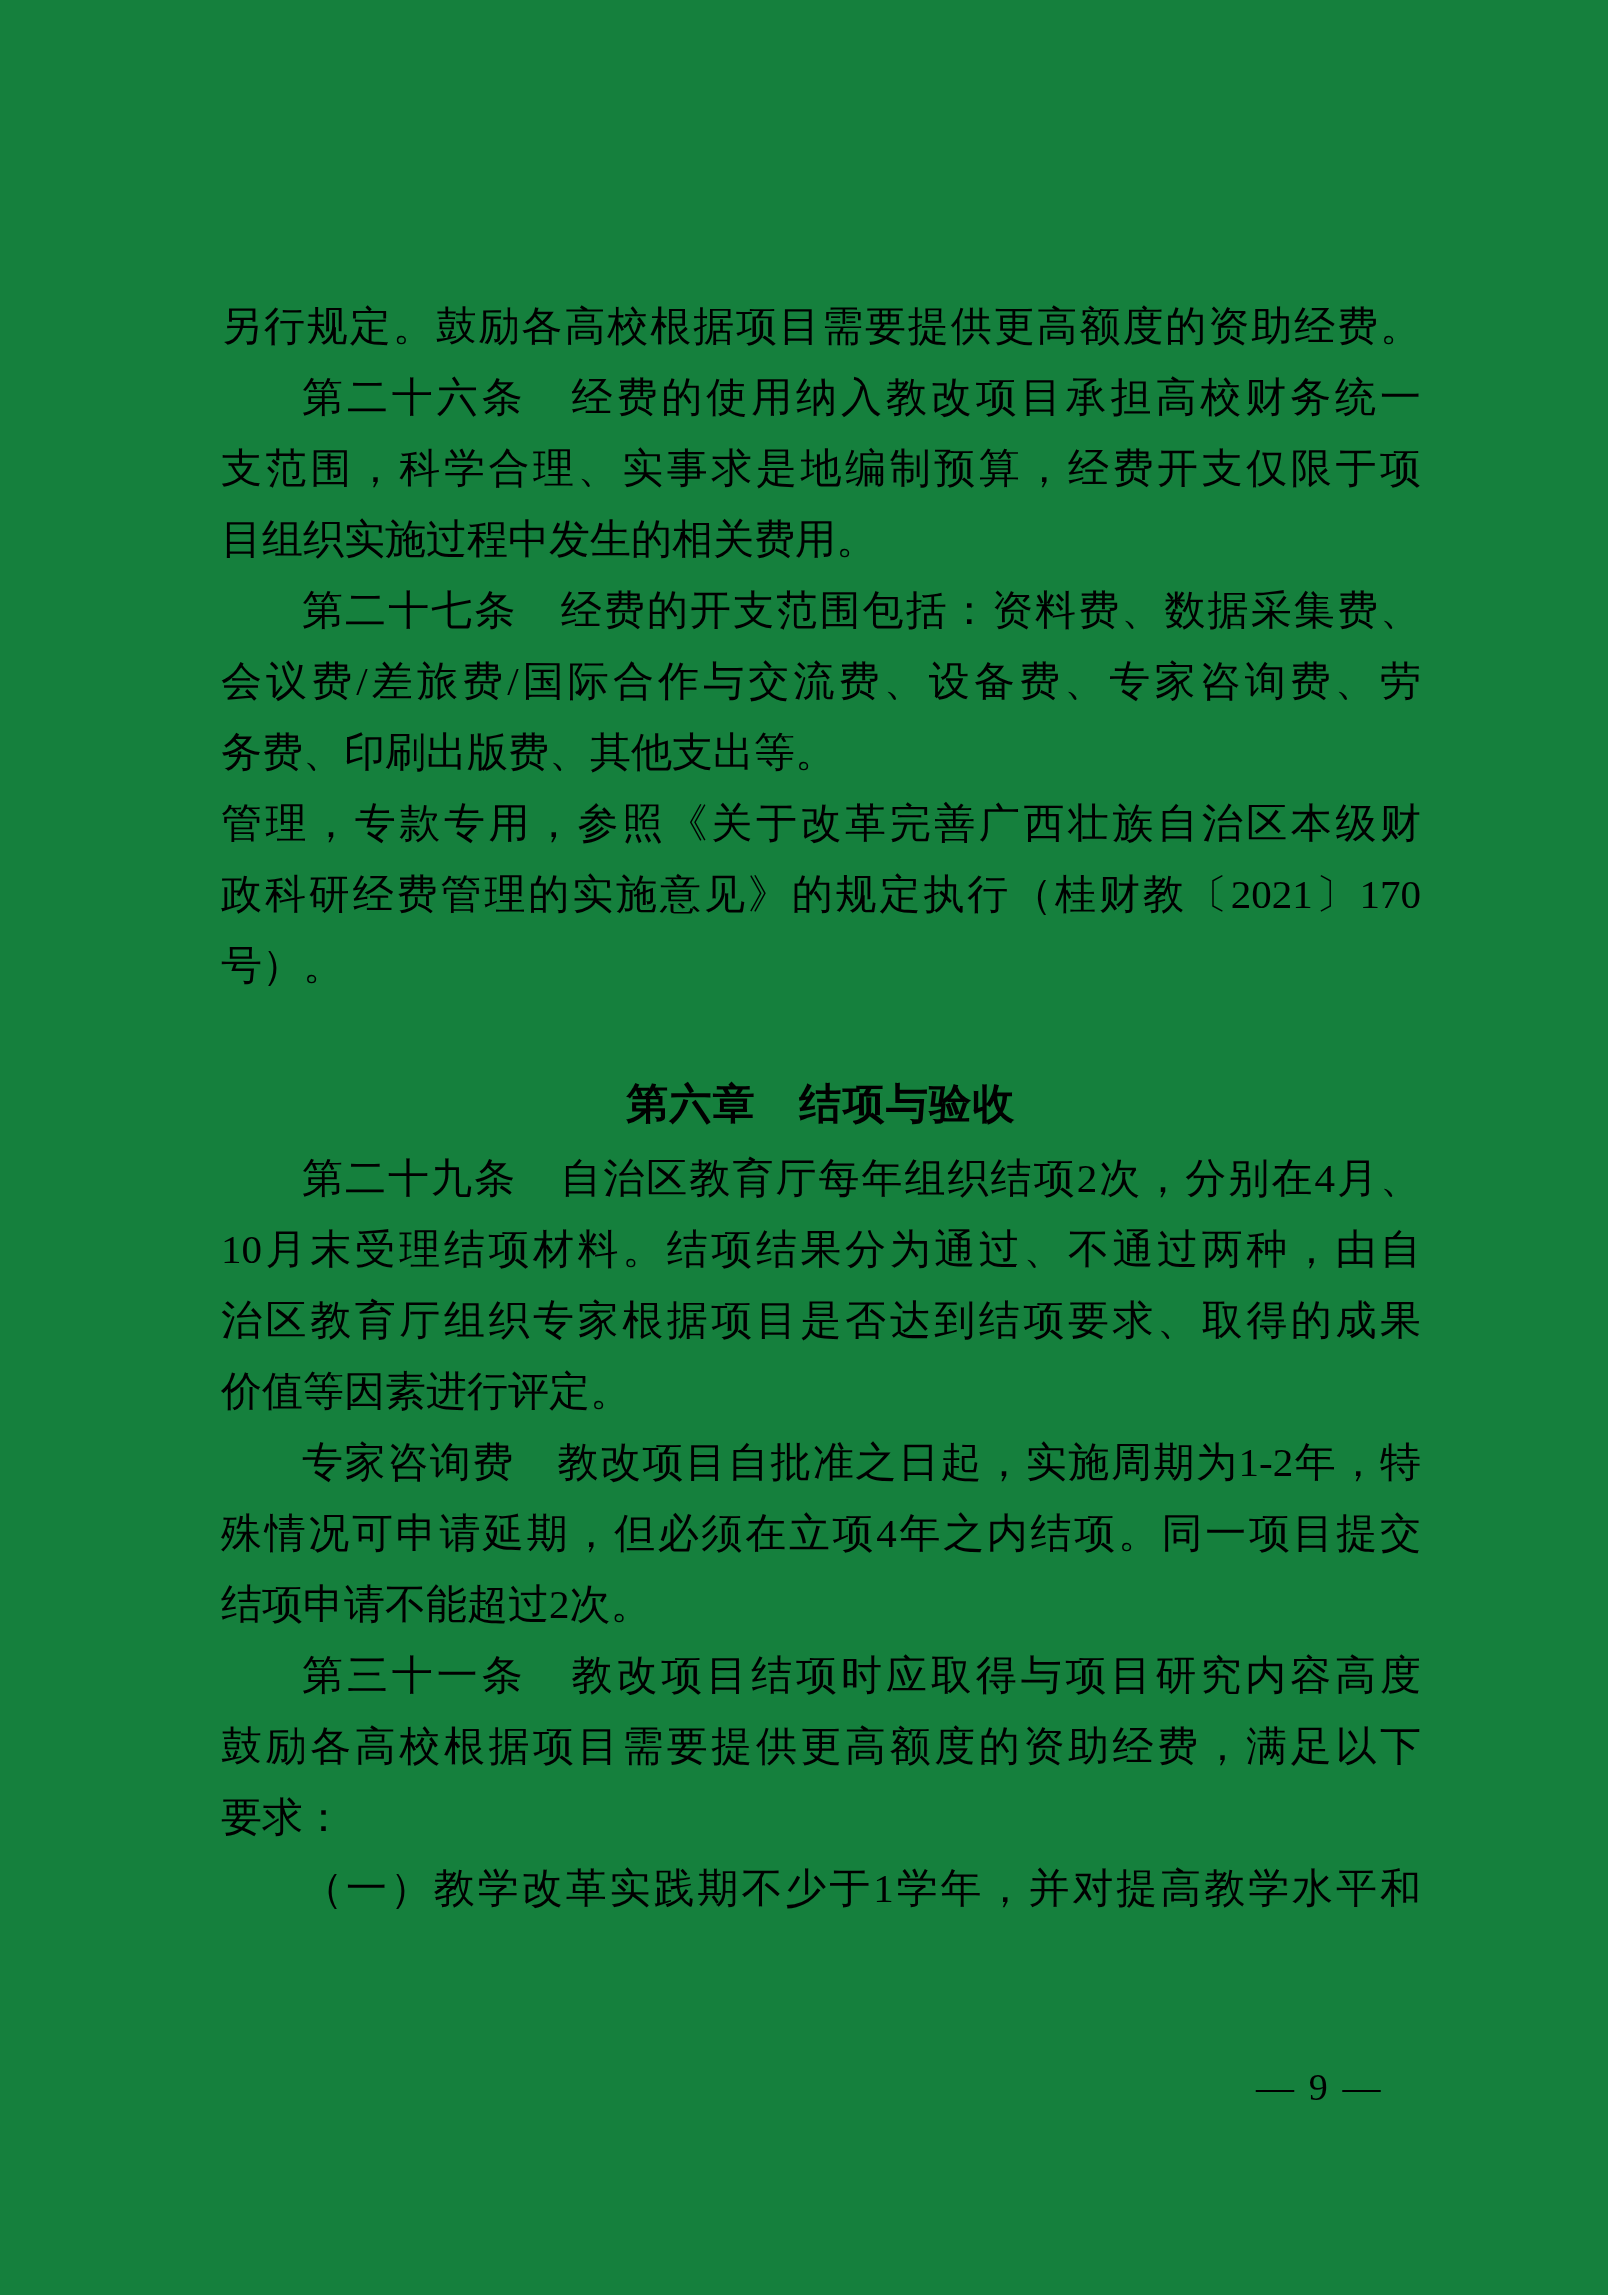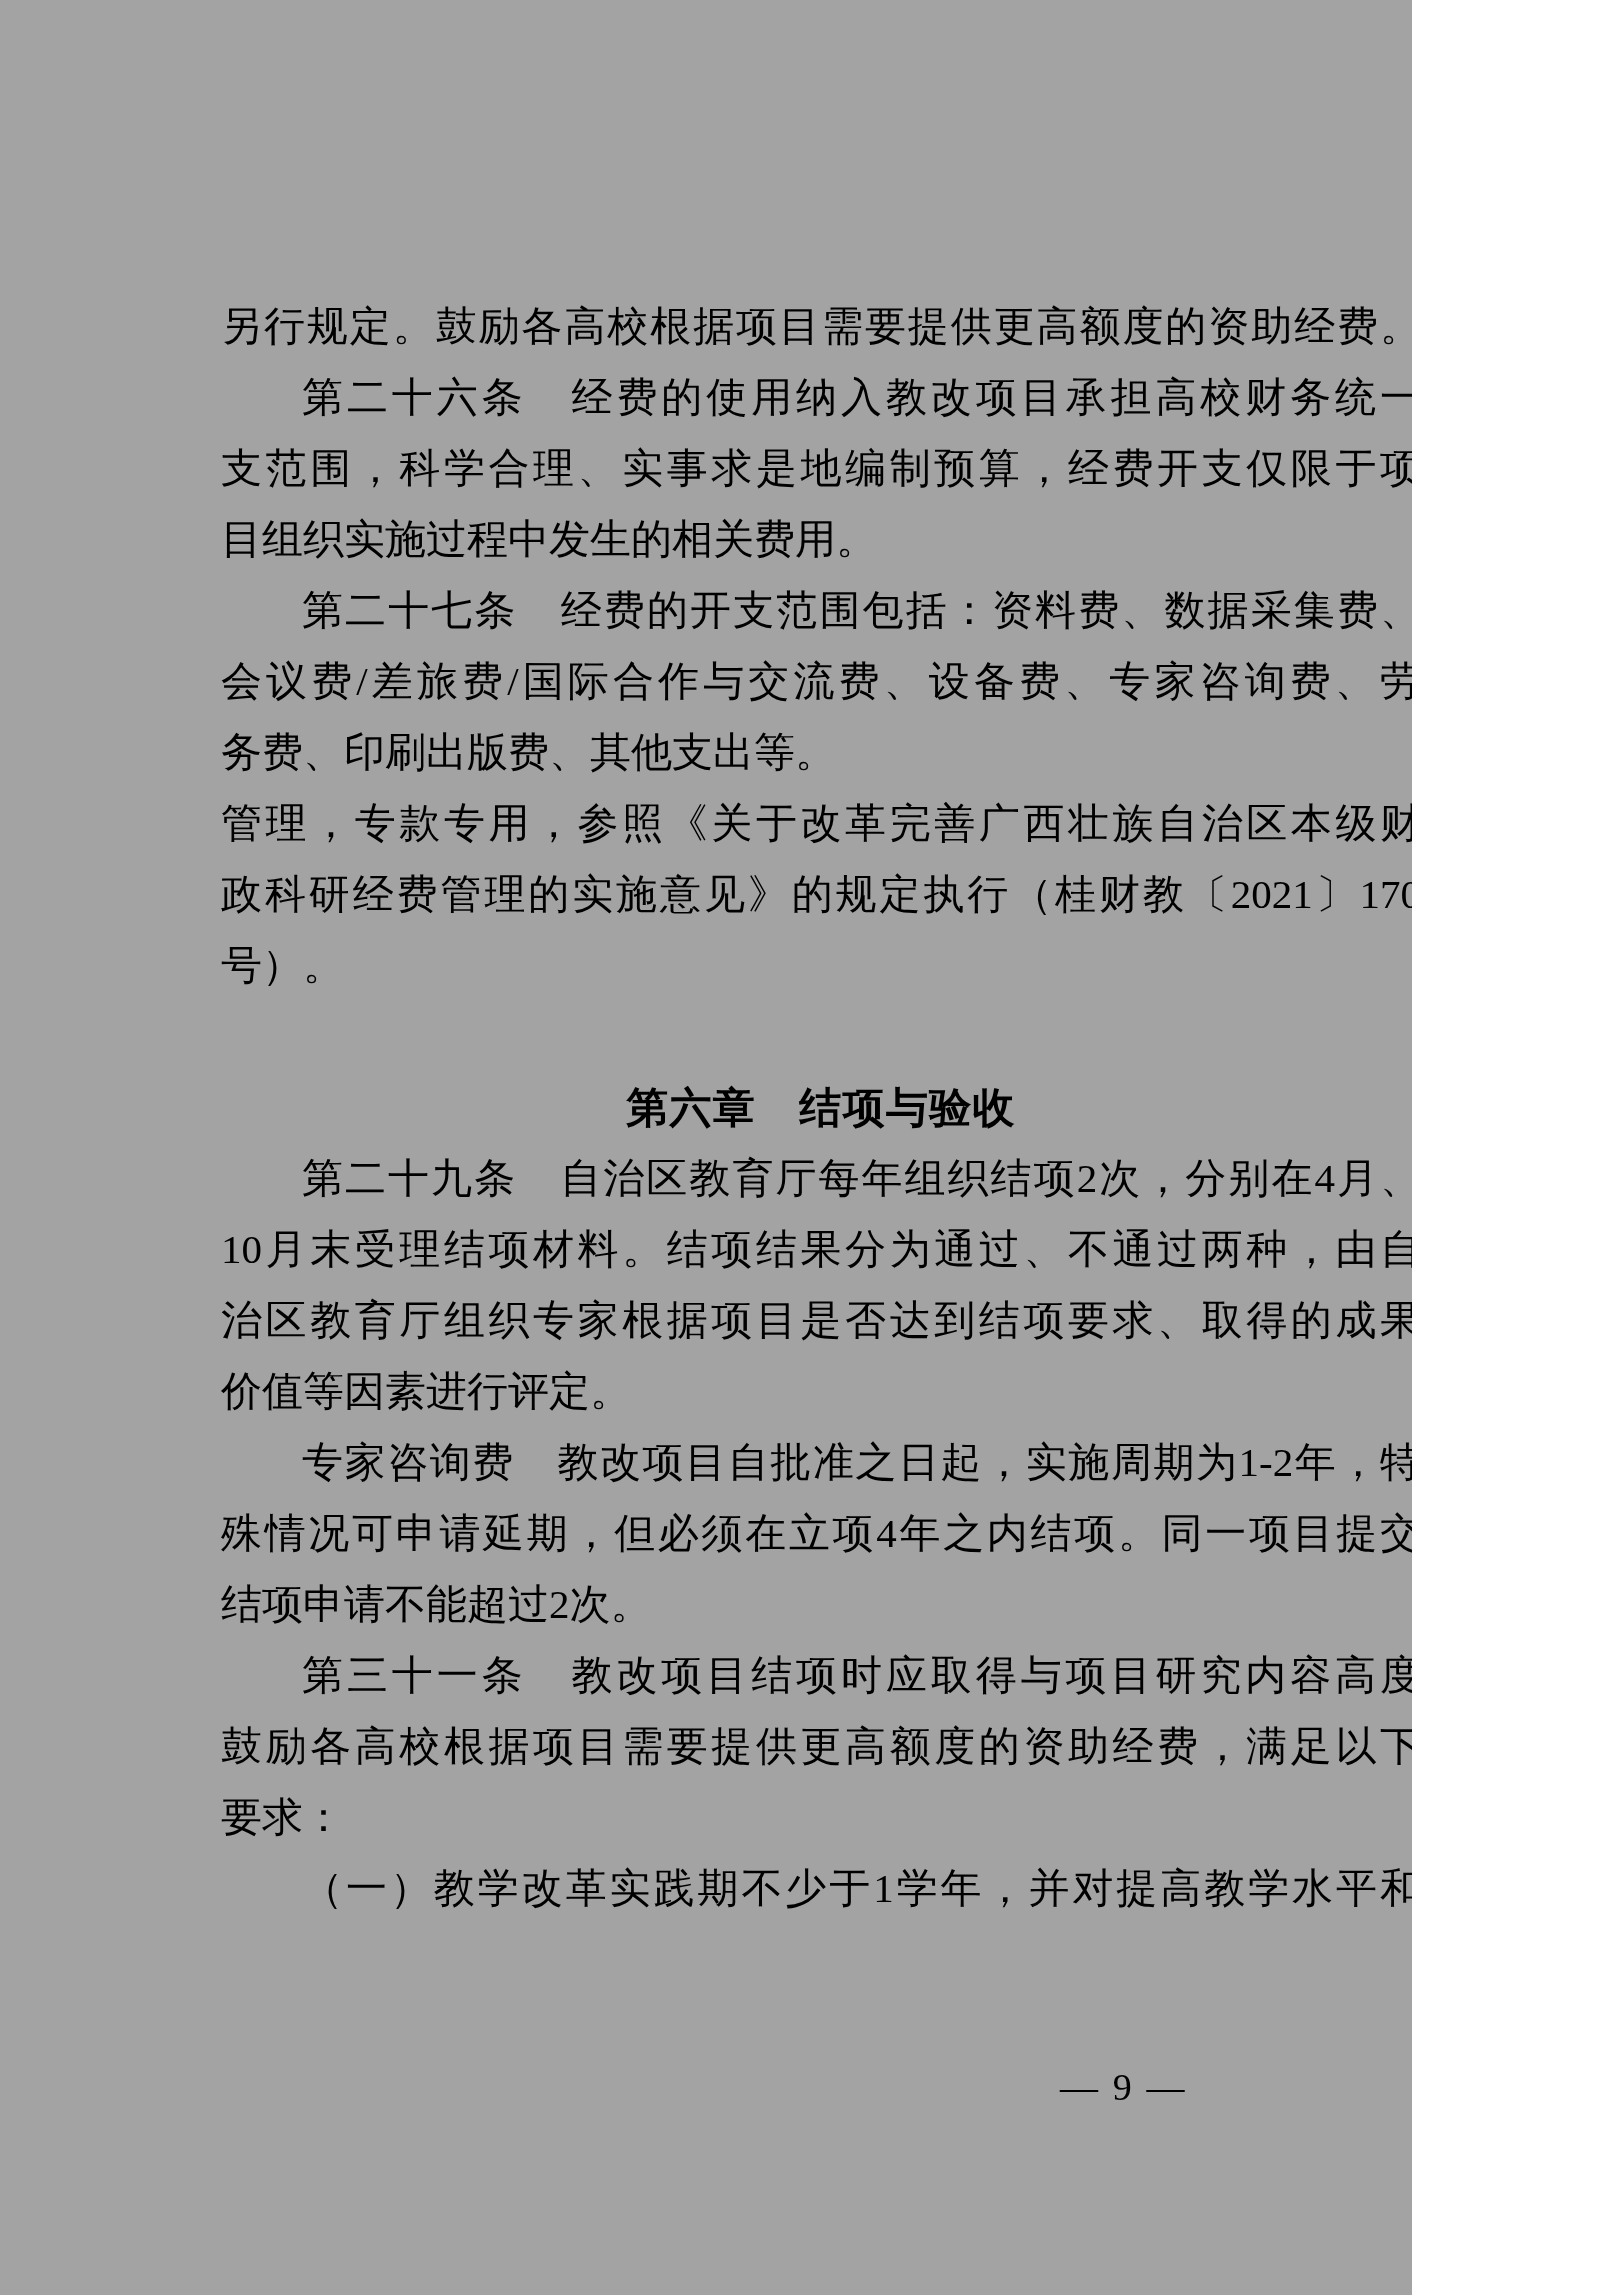--- a/index.html
+++ b/index.html
@@ -2,23 +2,23 @@
 <html style="font-size:10.5px"><head>
 <meta charset="utf-8">
 <style>
   html, body {
     margin: 0;
     padding: 0;
     background: #ffffff;
   }
   .page {
     position: relative;
-    width: 1412px;
+    width: 1608px;
     height: 2295px;
-    background: #a3a3a3;
+    background: #15803d;
     overflow: hidden;
     color: #000000;
   }
   .text-column {
     position: absolute;
     left: 221px;
     top: 291px;
     width: 1200px;
   }
   .line {
@@ -36,21 +36,21 @@
   }
   .line.indent {
     padding-left: 81px;
   }
   .line.blank {
     
   }
   .line.heading {
     font-weight: 700;
     font-size: 42px;
-    font-family: Liberation Sans, sans-serif;
+    font-family: Liberation Mono, monospace;
     text-align: center;
     text-align-last: center;
     padding-left: 0;
     letter-spacing: 1.3px;
   }
   .footer {
     position: absolute;
     top: 2061px;
     right: 225px;
     height: 52px;

